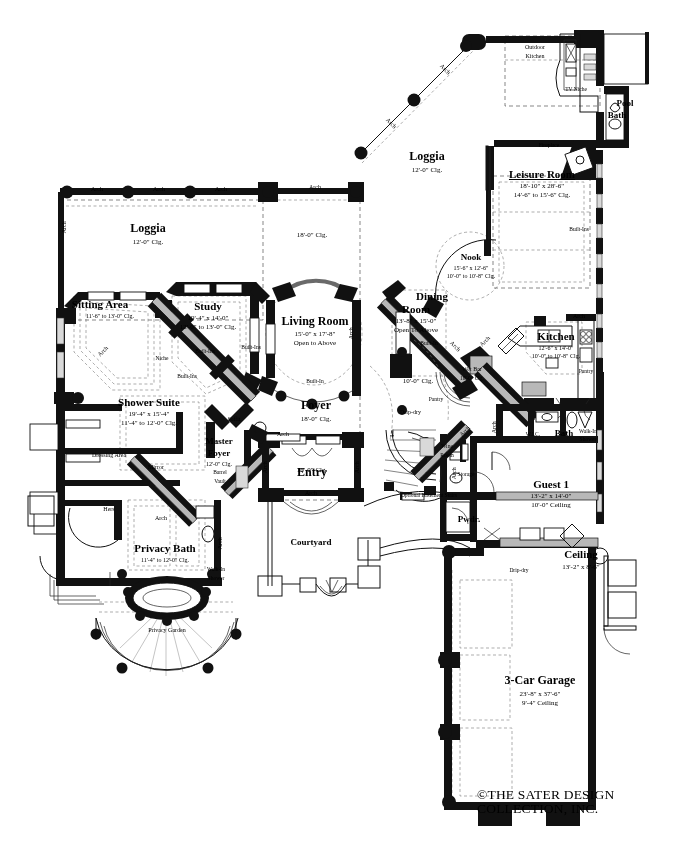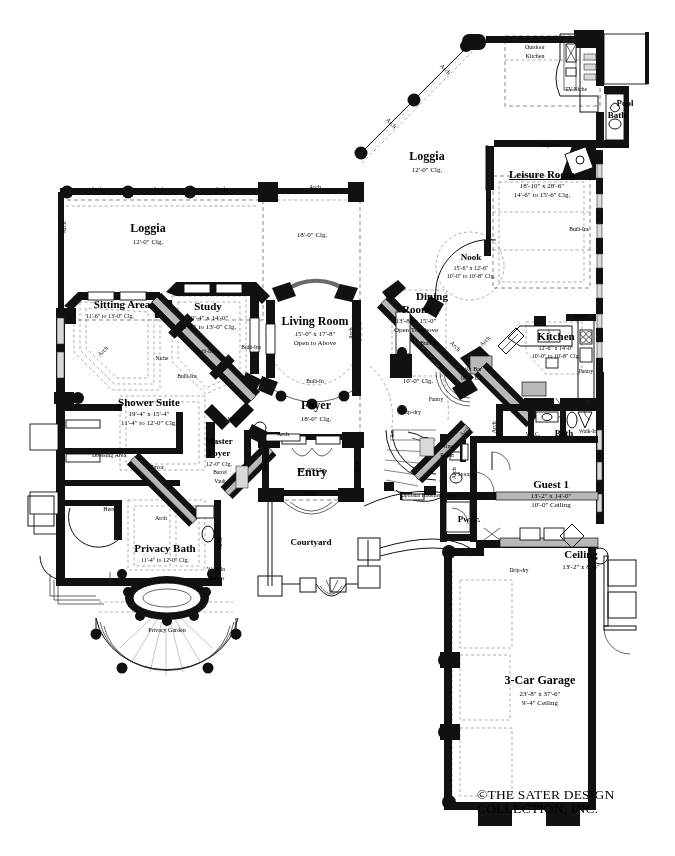--- a/index.html
+++ b/index.html
@@ -590,21 +590,21 @@
 <div class="lbl tiny2" style="left:297px;top:378px;width:36px;">Built-In</div>
 <div class="lbl tiny2" style="left:232px;top:344px;width:38px;">Built-Ins</div>
 
 <div class="lbl rn md" style="left:180px;top:300px;width:56px;">Study</div>
 <div class="lbl dim" style="left:174px;top:315px;width:68px;">19'-4" x 14'-0"</div>
 <div class="lbl dim" style="left:170px;top:324px;width:76px;">12'-0" to 13'-0" Clg.</div>
 <div class="lbl tiny2" style="left:186px;top:348px;width:38px;">Built-Ins</div>
 <div class="lbl tiny2" style="left:168px;top:373px;width:38px;">Built-Ins</div>
 <div class="lbl tiny2" style="left:146px;top:355px;width:32px;">Niche</div>
 
-<div class="lbl rn md" style="left:78px;top:298px;width:88px;">Sitting Area</div>
+<div class="lbl rn md" style="left:56px;top:298px;width:88px;">Sitting Area</div>
 <div class="lbl dim t" style="left:62px;top:313px;width:96px;">11'-6" to 13'-0" Clg.</div>
 
 <div class="lbl rn md" style="left:104px;top:396px;width:90px;">Shower Suite</div>
 <div class="lbl dim" style="left:104px;top:411px;width:90px;">19'-4" x 15'-4"</div>
 <div class="lbl dim" style="left:100px;top:420px;width:98px;">11'-4" to 12'-0" Clg.</div>
 
 <div class="lbl tiny2" style="left:218px;top:416px;width:32px;">Soffit</div>
 <div class="lbl tiny2" style="left:222px;top:428px;width:34px;"></div>
 <div class="lbl tiny2" style="left:222px;top:437px;width:34px;"></div>
 

